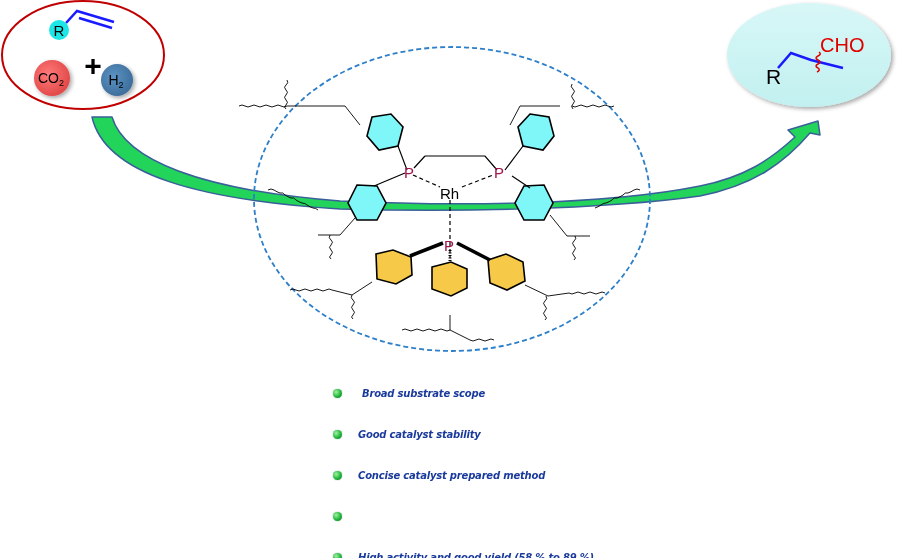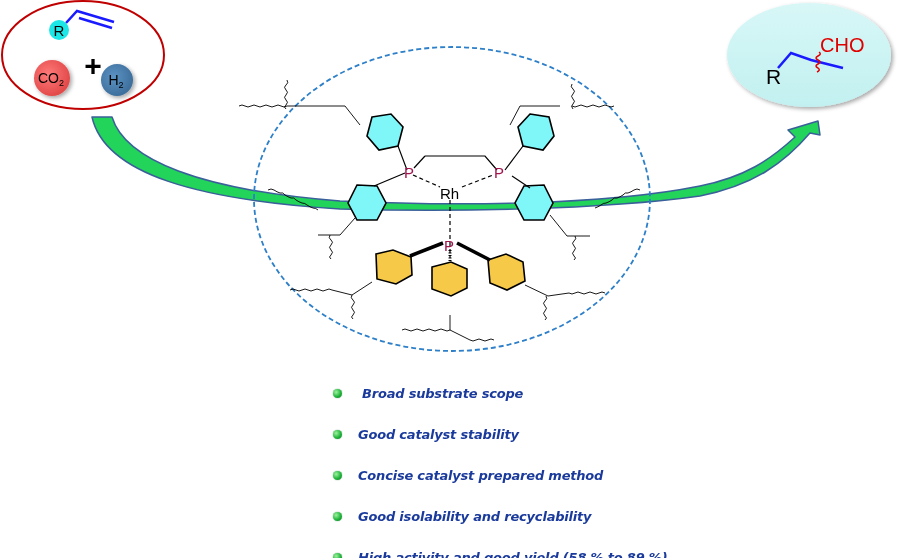--- a/index.html
+++ b/index.html
@@ -1,21 +1,21 @@
 <!DOCTYPE html>
 <html><head>
 <meta charset="utf-8">
 <style>
   html, body { margin:0; padding:0; background:#ffffff; }
   body { width:903px; height:558px; position:relative; overflow:hidden; font-family:"Liberation Sans", sans-serif; }
   #canvas { position:absolute; left:0; top:0; }
   .feature-list { position:absolute; left:330px; top:373px; margin:0; padding:0; list-style:none; }
   .feature-item { position:relative; height:41px; display:flex; align-items:center; }
   .bullet { width:9px; height:9px; border-radius:50%; background:radial-gradient(circle at 35% 35%, #9ff29f 0%, #1fb53a 55%, #0d6e22 100%); display:inline-block; margin-right:16px; margin-left:3px; box-shadow:0 0 1px #0d6e22; }
-  .feature-text { font-family:"DejaVu Sans", sans-serif; font-style:italic; font-weight:bold; font-size:13px; color:#1a3a9c; letter-spacing:-0.2px; }
+  .feature-text { font-family:"DejaVu Sans", sans-serif; font-style:italic; font-weight:bold; font-size:10px; color:#1a3a9c; letter-spacing:-0.2px; }
   .feature-item:first-child .feature-text { margin-left:4px; }
 </style>
 </head>
 <body>
 
 <svg id="canvas" width="903" height="558" viewBox="0 0 903 558" xmlns="http://www.w3.org/2000/svg">
   <defs>
     <filter id="shadow" x="-20%" y="-20%" width="140%" height="140%">
       <feGaussianBlur in="SourceAlpha" stdDeviation="2"></feGaussianBlur>
       <feOffset dx="2" dy="2" result="o"></feOffset>
@@ -141,19 +141,18 @@
   <li class="feature-item">
     <span class="bullet"></span>
     <span class="feature-text">Good catalyst stability</span>
   </li>
   <li class="feature-item">
     <span class="bullet"></span>
     <span class="feature-text">Concise catalyst prepared method</span>
   </li>
   <li class="feature-item">
     <span class="bullet"></span>
-    <span class="feature-text">Good isolability and recyclability</span>
   </li>
   <li class="feature-item">
     <span class="bullet"></span>
     <span class="feature-text">High activity and good yield (58 % to 89 %)</span>
   </li>
 </ul>
 
 </body></html>

